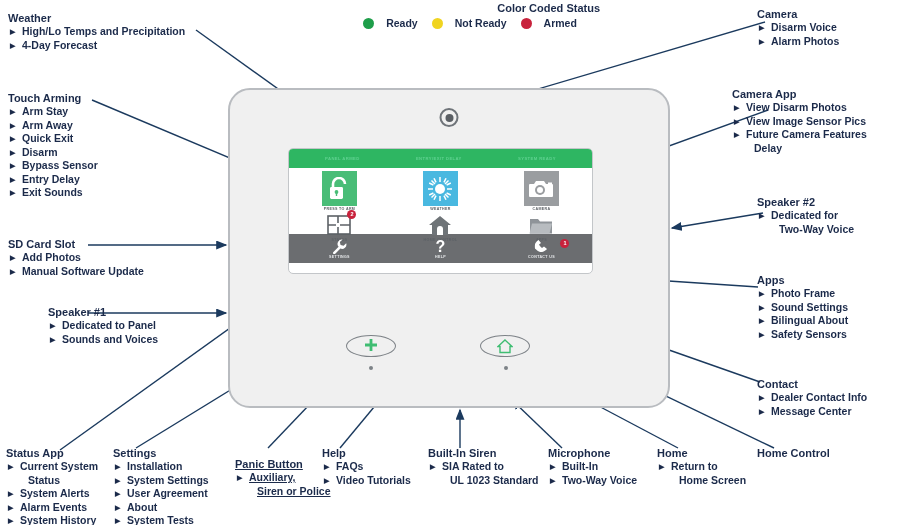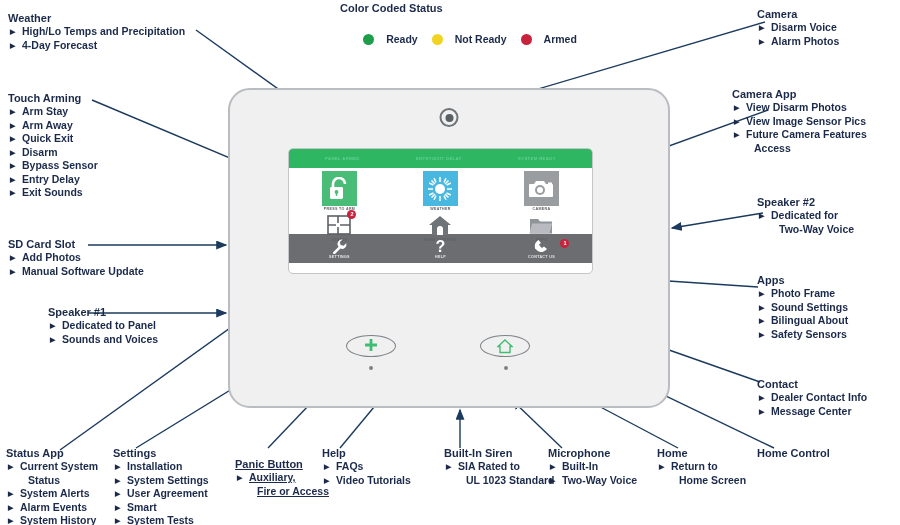--- a/index.html
+++ b/index.html
@@ -53,41 +53,40 @@
   .callout li.cont {
     padding-left: 22px;
   }
 
   
   #legend {
     position: absolute;
     left: 340px;
     top: 2px;
     width: 260px;
-    text-align: left;
+    text-align: right;
   }
   #legend .leg-title {
     font-size: 11px;
     font-weight: bold;
     color: #1b2a4a;
     margin-bottom: 3px;
   }
   #legend .leg-row {
     display: flex;
     justify-content: center;
     gap: 14px;
   }
   #legend .leg-item {
     display: flex;
     align-items: center;
     gap: 12px;
     font-size: 10.5px;
     font-weight: bold;
     color: #1b2a4a;
-    margin-top: 16px;
   }
   #legend .dot {
     width: 11px;
     height: 11px;
     border-radius: 50%;
     display: inline-block;
   }
 
   
   #arrows {
@@ -524,21 +523,21 @@
       <li class="bullet">Alarm Photos</li>
     </ul>
   </div>
 
   <div class="callout" style="left:732px; top:88px;">
     <div class="c-title">Camera App</div>
     <ul>
       <li class="bullet">View Disarm Photos</li>
       <li class="bullet">View Image Sensor Pics</li>
       <li class="bullet">Future Camera Features</li>
-      <li class="cont">Access</li>
+      <li class="cont">Delay</li>
     </ul>
   </div>
 
   <div class="callout" style="left:757px; top:196px;">
     <div class="c-title">Speaker #2</div>
     <ul>
       <li class="bullet">Dedicated for</li>
       <li class="cont">Two-Way Voice</li>
     </ul>
   </div>
@@ -571,42 +570,42 @@
       <li class="bullet">System History</li>
     </ul>
   </div>
 
   <div class="callout" style="left:113px; top:447px;">
     <div class="c-title">Settings</div>
     <ul>
       <li class="bullet">Installation</li>
       <li class="bullet">System Settings</li>
       <li class="bullet">User Agreement</li>
-      <li class="bullet">Smart</li>
+      <li class="bullet">About</li>
       <li class="bullet">System Tests</li>
     </ul>
   </div>
 
   <div class="callout" style="left:235px; top:458px;text-decoration:underline;">
     <div class="c-title">Panic Button</div>
     <ul>
       <li class="bullet">Auxiliary,</li>
-      <li class="cont">Fire or Access</li>
+      <li class="cont">Siren or Police</li>
     </ul>
   </div>
 
   <div class="callout" style="left:322px; top:447px;">
     <div class="c-title">Help</div>
     <ul>
       <li class="bullet">FAQs</li>
       <li class="bullet">Video Tutorials</li>
     </ul>
   </div>
 
-  <div class="callout" style="left:444px; top:447px;">
+  <div class="callout" style="left:428px; top:447px;">
     <div class="c-title">Built-In Siren</div>
     <ul>
       <li class="bullet">SIA Rated to</li>
       <li class="cont">UL 1023 Standard</li>
     </ul>
   </div>
 
   <div class="callout" style="left:548px; top:447px;">
     <div class="c-title">Microphone</div>
     <ul>

